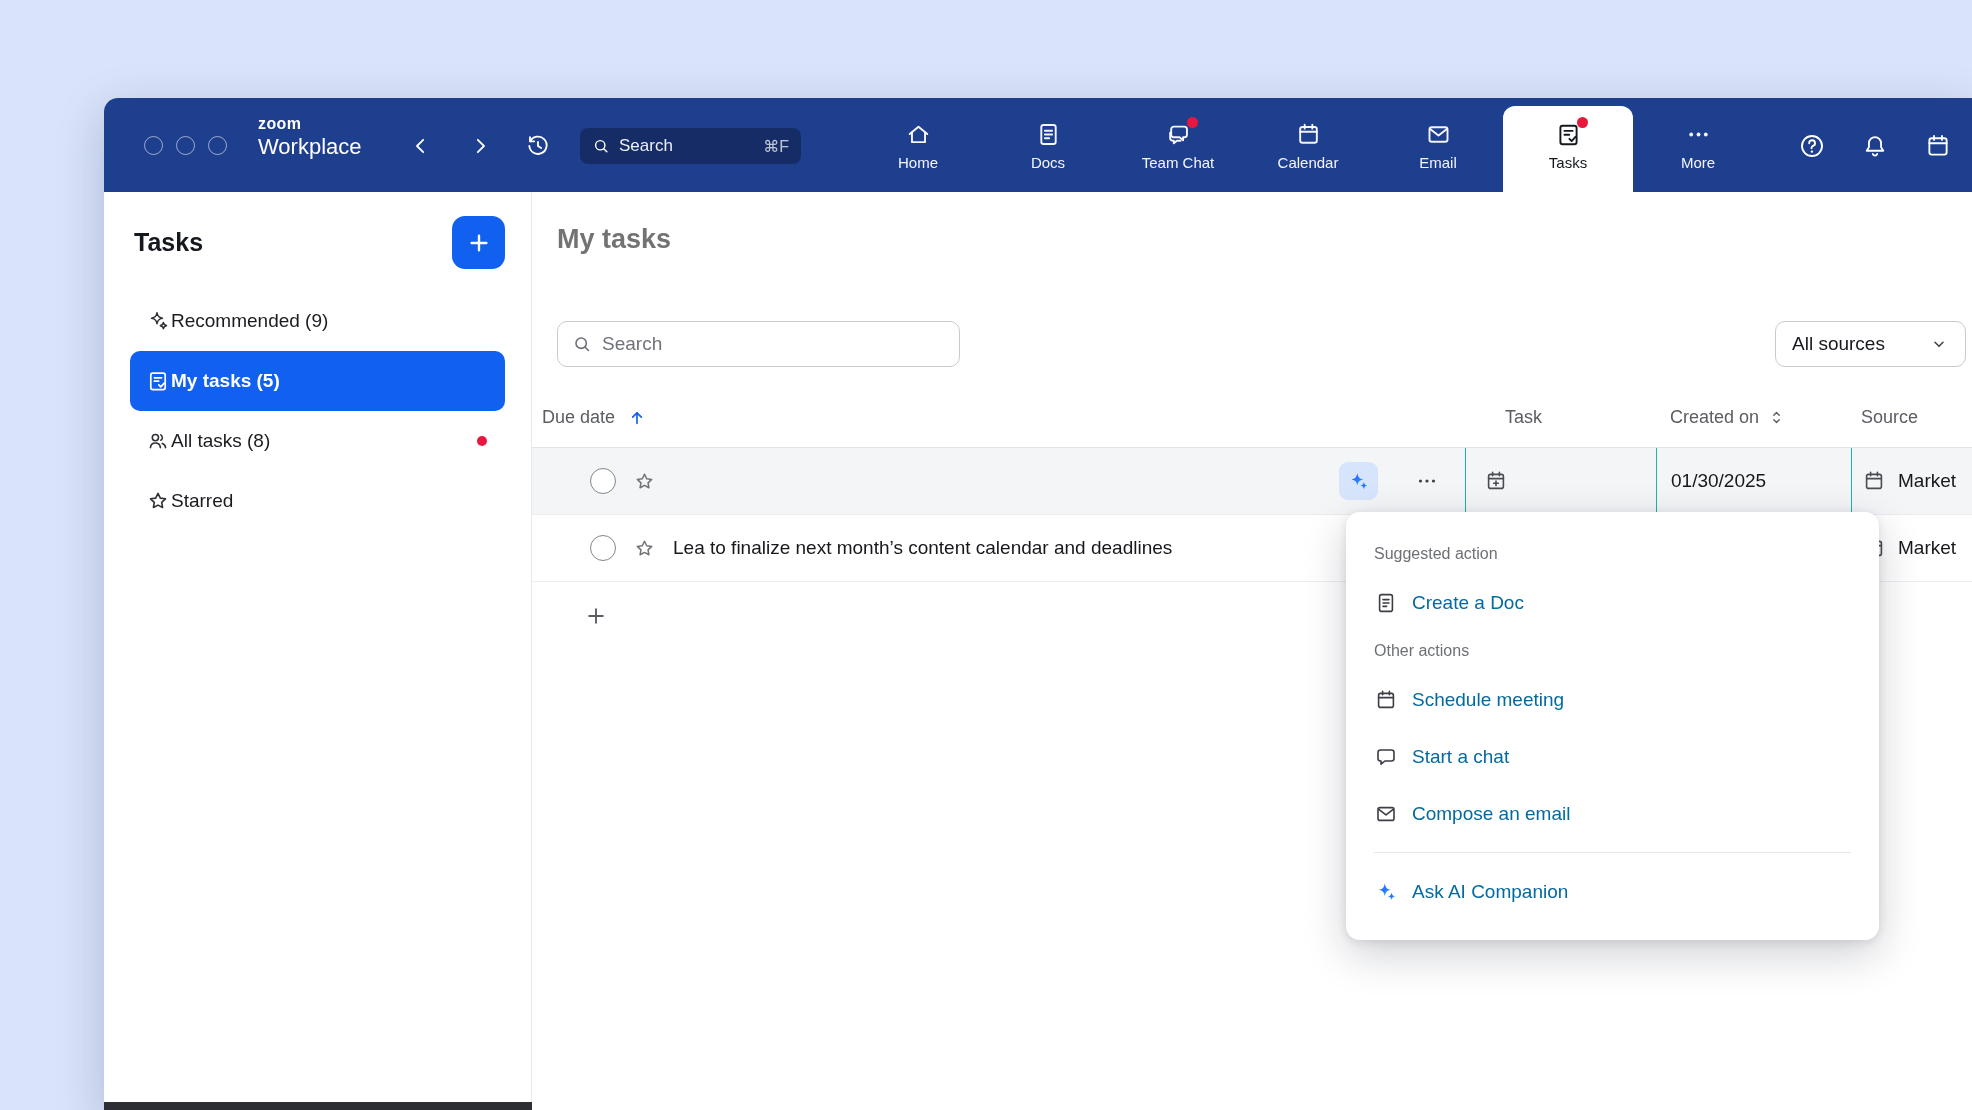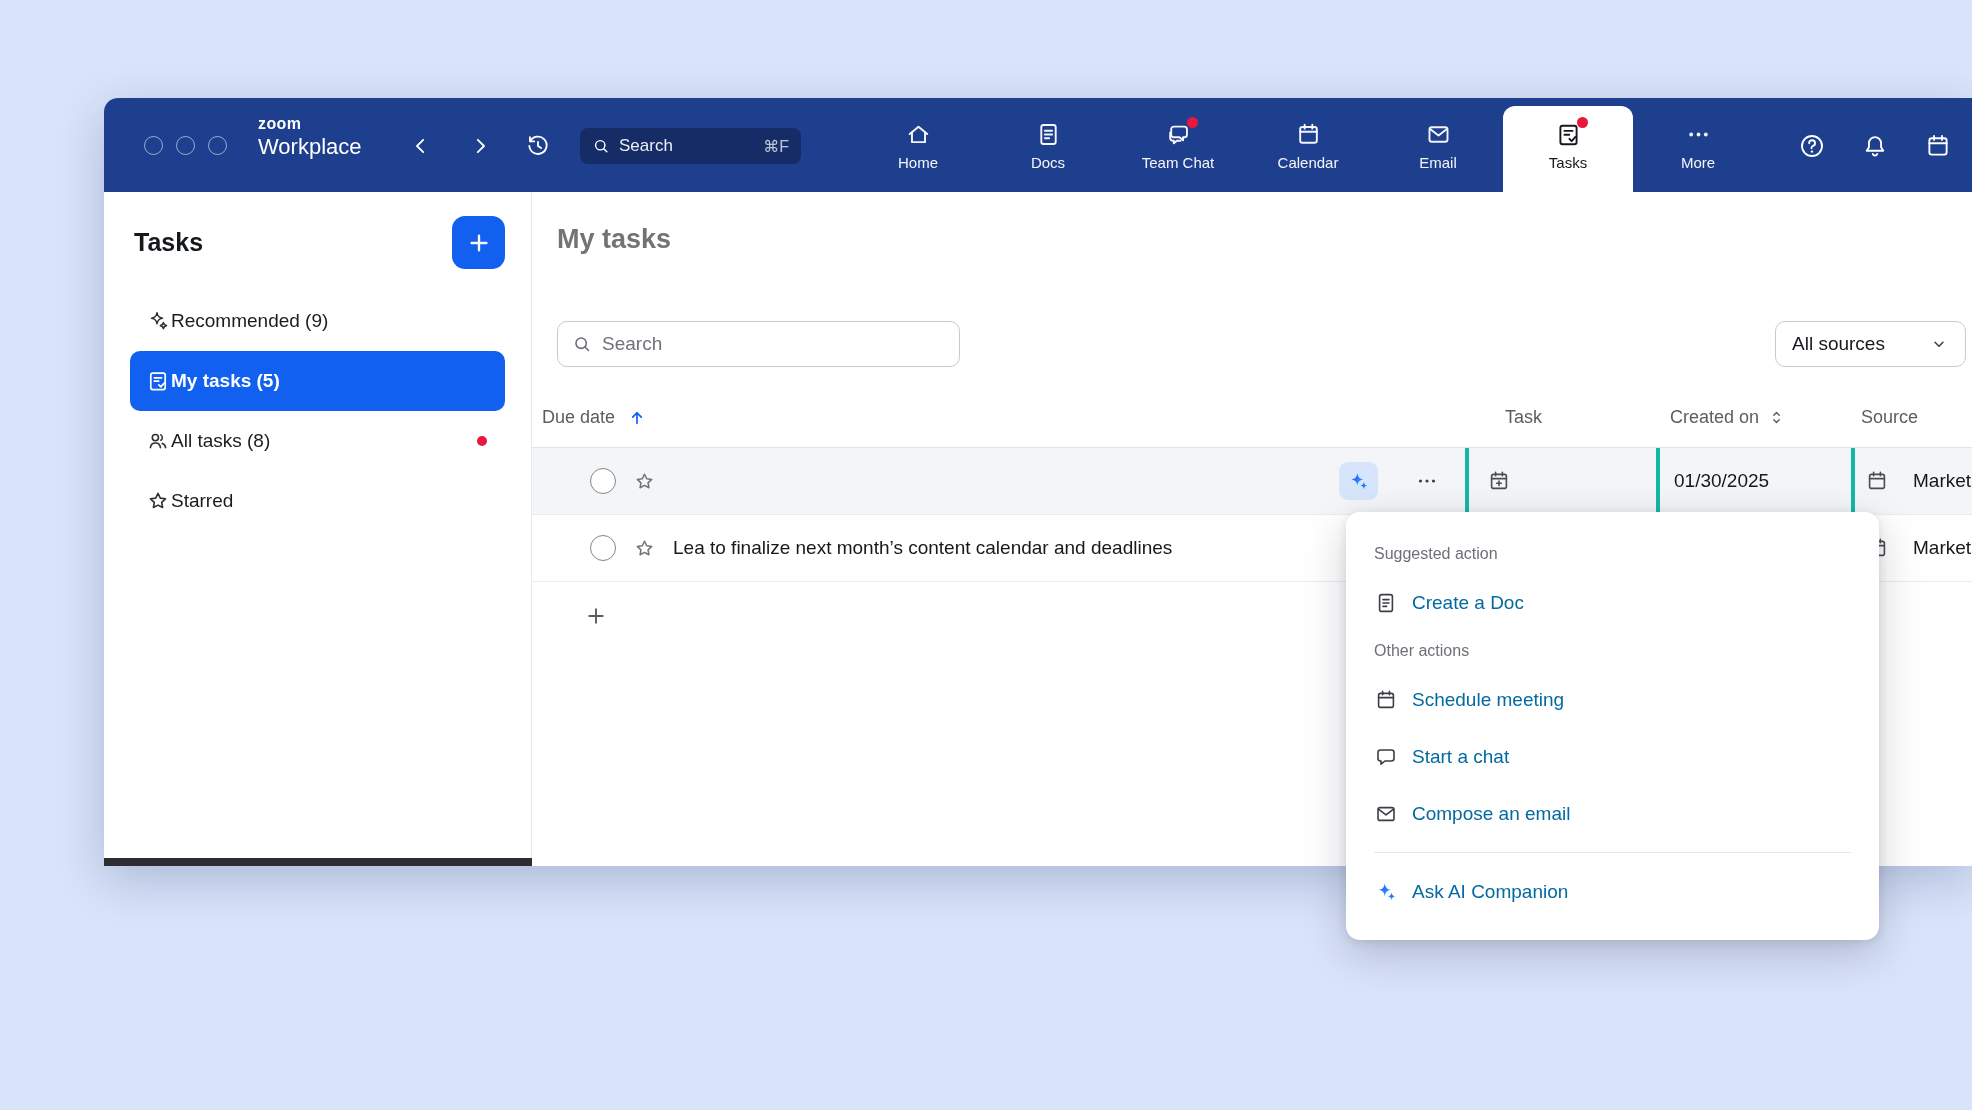--- a/index.html
+++ b/index.html
@@ -3,21 +3,21 @@
 <meta charset="utf-8">
 <style>
   *{margin:0;padding:0;box-sizing:border-box;}
   html,body{width:1972px;height:1110px;}
   body{background:#d9e3f9;font-family:"Liberation Sans","DejaVu Sans",sans-serif;position:relative;overflow:hidden;color:#17181c;}
   .icon{display:inline-flex;align-items:center;justify-content:center;flex:0 0 auto;}
   .icon svg{display:block;}
   svg{stroke-linecap:round;stroke-linejoin:round;}
 
   
-  .window{position:absolute;left:104px;top:98px;width:1868px;height:768px;border-top-left-radius:14px;overflow:hidden;background:#fff;box-shadow:0 14px 48px rgba(20,40,100,.22);}
+  .window{position:absolute;left:104px;top:98px;width:1868px;height:1012px;border-top-left-radius:14px;overflow:hidden;background:#fff;box-shadow:0 14px 48px rgba(20,40,100,.22);}
 
   
   .titlebar{position:absolute;left:0;top:0;right:0;height:94px;background:#1e3e8e;color:#fff;}
   .traffic{position:absolute;left:40px;top:38px;display:flex;gap:13px;}
   .traffic span{width:19px;height:19px;border-radius:50%;border:1.5px solid rgba(255,255,255,.55);}
   .logo{position:absolute;left:154px;top:17px;line-height:1.1;}
   .logo-zoom{font-size:16px;font-weight:700;letter-spacing:.4px;}
   .logo-workplace{font-size:22px;font-weight:400;margin-top:2px;}
   .nav-arrow{position:absolute;top:36px;color:#fff;}
   .nav-arrow.back{left:305px;}
@@ -66,24 +66,24 @@
   .th.task{padding-left:40px;}
   .th.due{padding-left:10px;gap:12px;}
   .th.created{padding-left:14px;gap:8px;}
   .th.source{padding-left:10px;}
   .sort-up{color:#1160ef;}
   .sort-both{color:#5b5d63;}
   .t-row{height:67px;border-bottom:1px solid #ececef;align-items:center;font-size:19px;color:#17181c;}
   .t-row.highlight{background:#f4f5f7;}
   .cell{height:100%;display:flex;align-items:center;}
   .cell.task{padding:0 26px 0 58px;gap:17px;}
-  .cell.due,.cell.created,.cell.source{border-left:4px solid #14b8a6;}
+  .cell.due,.cell.created,.cell.source{border-left:1px solid #14b8a6;}
   .cell.due{padding-left:18px;color:#4a4c52;}
   .cell.created{padding-left:14px;}
-  .cell.source{padding-left:10px;gap:24px;overflow:hidden;white-space:nowrap;color:#17181c;}
+  .cell.source{padding-left:10px;gap:12px;overflow:hidden;white-space:nowrap;color:#17181c;}
   .cell.source .icon{color:#4a4c52;}
   .row-check{width:26px;height:26px;border:1.5px solid #84868c;border-radius:50%;background:#fff;flex:0 0 auto;}
   .row-star{color:#717377;}
   .task-text{white-space:nowrap;overflow:hidden;}
   .spacer{flex:1;}
   .ai-button{width:39px;height:38px;border-radius:9px;background:#d6e4fc;display:flex;align-items:center;justify-content:center;border:none;margin-right:20px;}
   .row-more{color:#3f4146;}
   .add-row{height:67px;display:flex;align-items:center;padding-left:52px;color:#5a5c62;}
 
   

